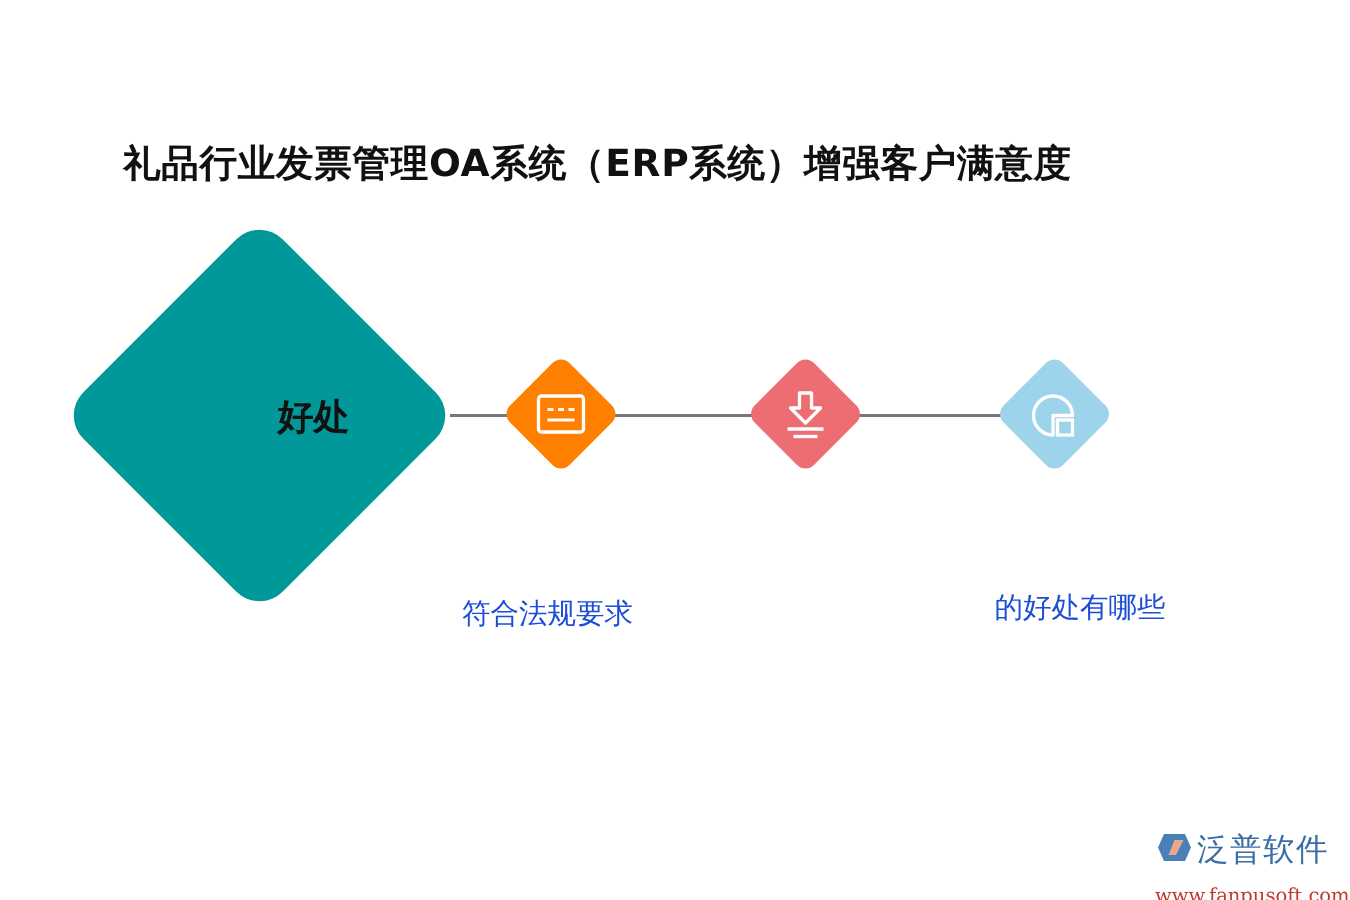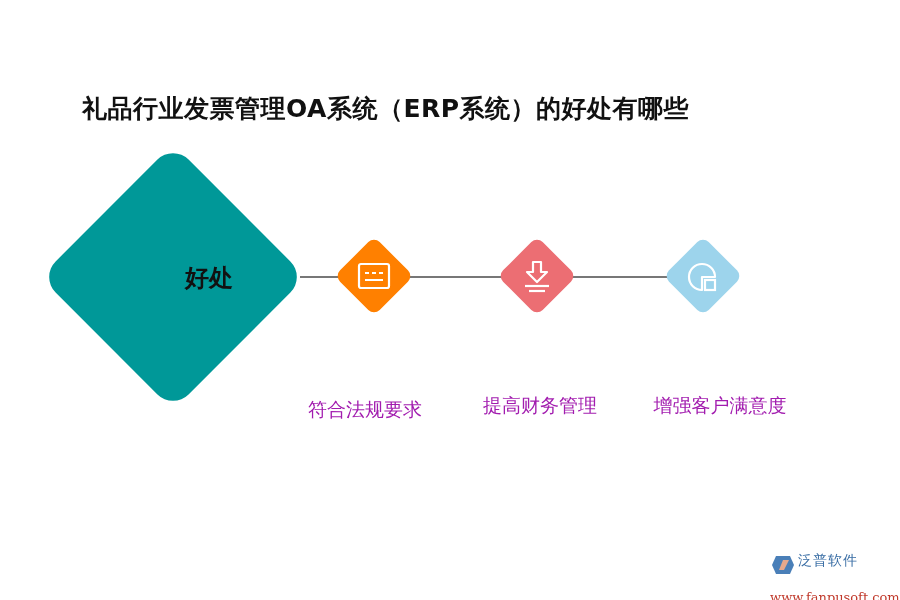--- a/index.html
+++ b/index.html
@@ -7,30 +7,30 @@
            font-family: "DejaVu Sans", "Liberation Sans", sans-serif; }
     .title { position:absolute; left:82px; top:92px; font-size:25px; font-weight:bold; color:#111;
              letter-spacing:0.5px; white-space:nowrap; }
     .line { position:absolute; top:276px; height:2px; background:#777; }
     .diamond { position:absolute; transform:rotate(45deg); }
     .big { left:79px; top:183px; width:188px; height:188px; background:#009898; border-radius:22px; }
     .big-label { position:absolute; left:113px; top:262px; width:120px; text-align:right;
                  font-size:24px; font-weight:bold; color:#111; }
     .small { width:56px; height:56px; border-radius:8px; }
     .node-icon { position:absolute; }
-    .label { position:absolute; font-size:19px; color:#a21caf; text-align:center; line-height:31px; }
+    .label { position:absolute; font-size:19px; color:#1d4ed8; text-align:center; line-height:31px; }
     .logo { position:absolute; left:770px; top:554px; }
-    .logo-cn { position:absolute; left:28px; top:-2px; font-size:14px; color:#3a6ea5; white-space:nowrap; letter-spacing:1px; }
+    .logo-cn { position:absolute; left:28px; top:-2px; font-size:21px; color:#3a6ea5; white-space:nowrap; letter-spacing:1px; }
     .logo-url { position:absolute; left:0px; top:36px; font-size:13px; color:#c0392b; white-space:nowrap;
                 font-family:"DejaVu Serif", serif; }
   </style>
 </head>
 <body>
 
-<div class="title">礼品行业发票管理OA系统（ERP系统）的好处有哪些</div>
+<div class="title">礼品行业发票管理OA系统（ERP系统）增强客户满意度</div>
 
 <div class="line" style="left:300px; width:40px;"></div>
 <div class="line" style="left:410px; width:92px;"></div>
 <div class="line" style="left:572px; width:96px;"></div>
 
 <div class="diamond big"></div>
 <div class="big-label">好处</div>
 
 <div class="diamond small" style="left:346px; top:248px; background:#FF8000;"></div>
 <svg class="node-icon" style="left:357px; top:262px;" width="34" height="28" viewBox="0 0 34 28">
@@ -42,29 +42,28 @@
 </svg>
 <div class="label" style="left:290px; top:394px; width:150px;">符合法规要求</div>
 
 <div class="diamond small" style="left:509px; top:248px; background:#EC6E73;"></div>
 <svg class="node-icon" style="left:522px; top:260px;" width="30" height="34" viewBox="0 0 30 34">
   <path d="M11 2 H19 V12 H25 L15 22 L5 12 H11 Z" fill="none" stroke="#fff" stroke-width="2.2" stroke-linejoin="round"></path>
   <line x1="3" y1="26" x2="27" y2="26" stroke="#fff" stroke-width="2.2"></line>
   <line x1="7" y1="31" x2="23" y2="31" stroke="#fff" stroke-width="2.2"></line>
 </svg>
 <div class="label" style="left:465px; top:390px; width:150px;">
-  <div>提高财务管理</div>
 </div>
 
 <div class="diamond small" style="left:675px; top:248px; background:#9DD4EC;"></div>
 <svg class="node-icon" style="left:686px; top:260px;" width="34" height="34" viewBox="0 0 34 34">
   <path d="M16 30 A13 13 0 1 1 29 17 H16 Z" fill="none" stroke="#fff" stroke-width="2.2" stroke-linejoin="round"></path>
   <rect x="19" y="20" width="10" height="10" fill="none" stroke="#fff" stroke-width="2.2"></rect>
 </svg>
-<div class="label" style="left:640px; top:390px; width:160px;">增强客户满意度</div>
+<div class="label" style="left:640px; top:390px; width:160px;">的好处有哪些</div>
 
 <div class="logo">
   <svg width="26" height="22" viewBox="0 0 26 22" style="position:absolute;left:0;top:0;">
     <path d="M6 2 H20 L24 11 L20 20 H6 L2 11 Z" fill="#4a7fb8"></path>
     <path d="M9 16 L13 6 L19 6 L14 16 Z" fill="#e8a98c"></path>
   </svg>
   <div class="logo-cn">泛普软件</div>
   <div class="logo-url">www.fanpusoft.com</div>
 </div>
 

